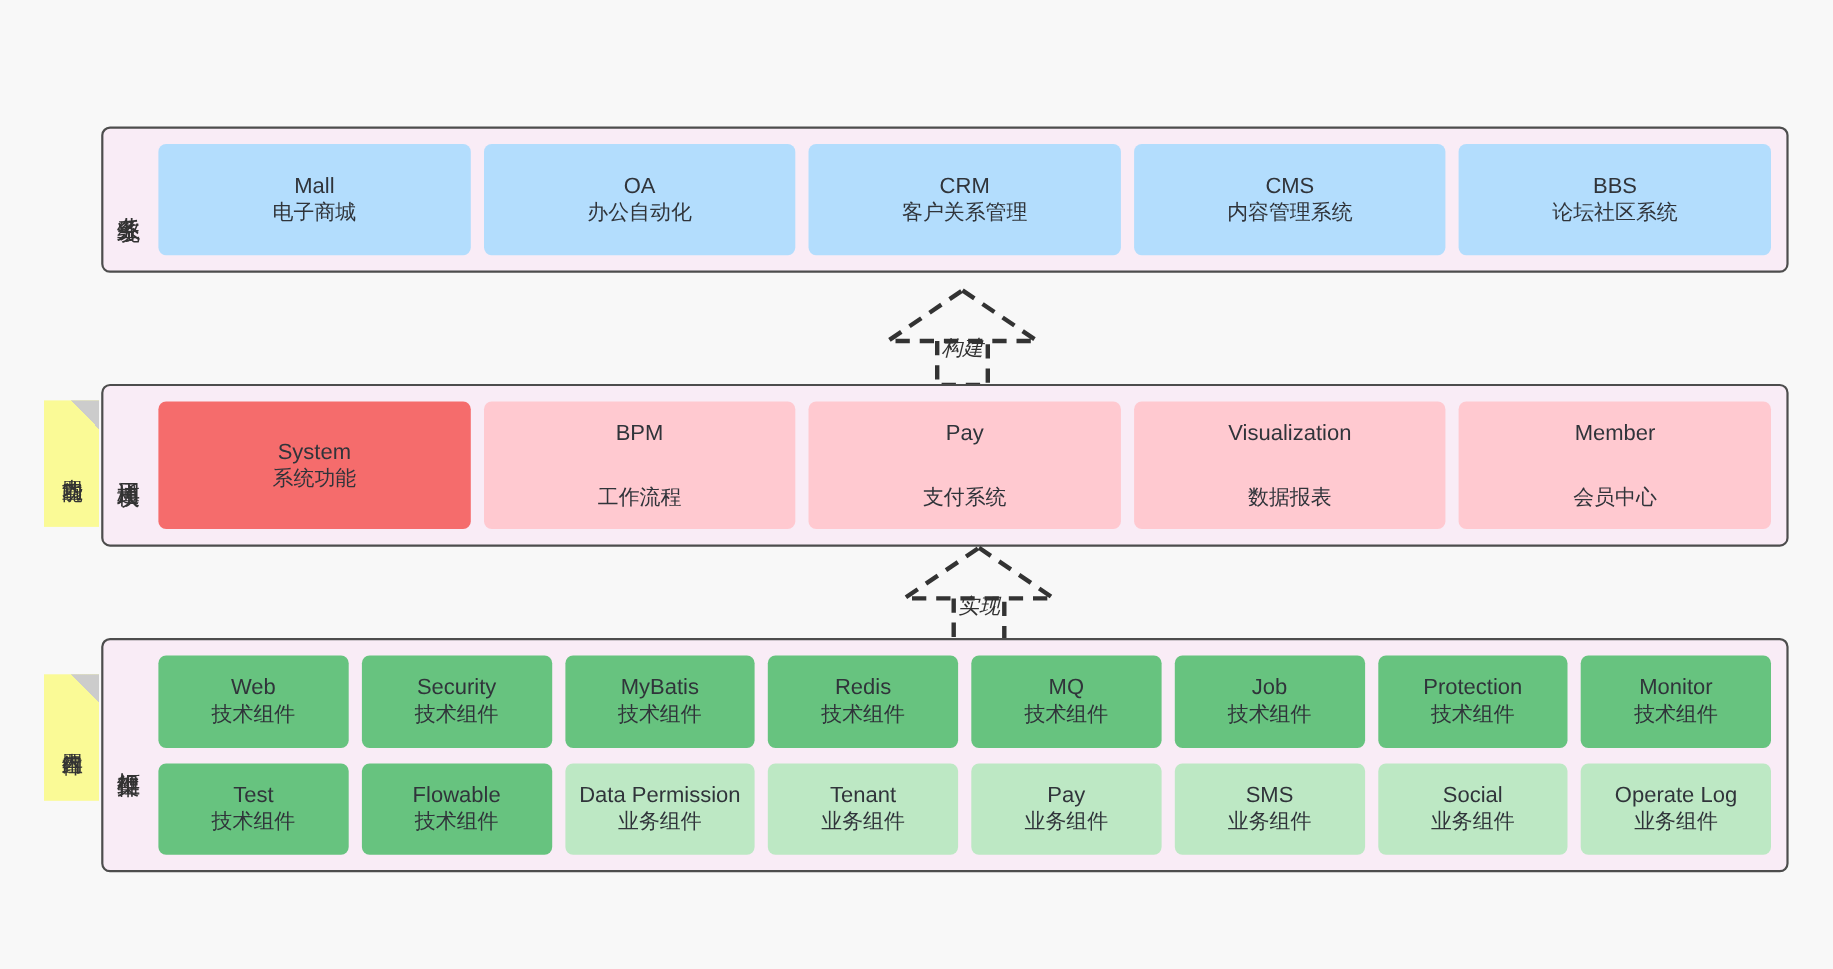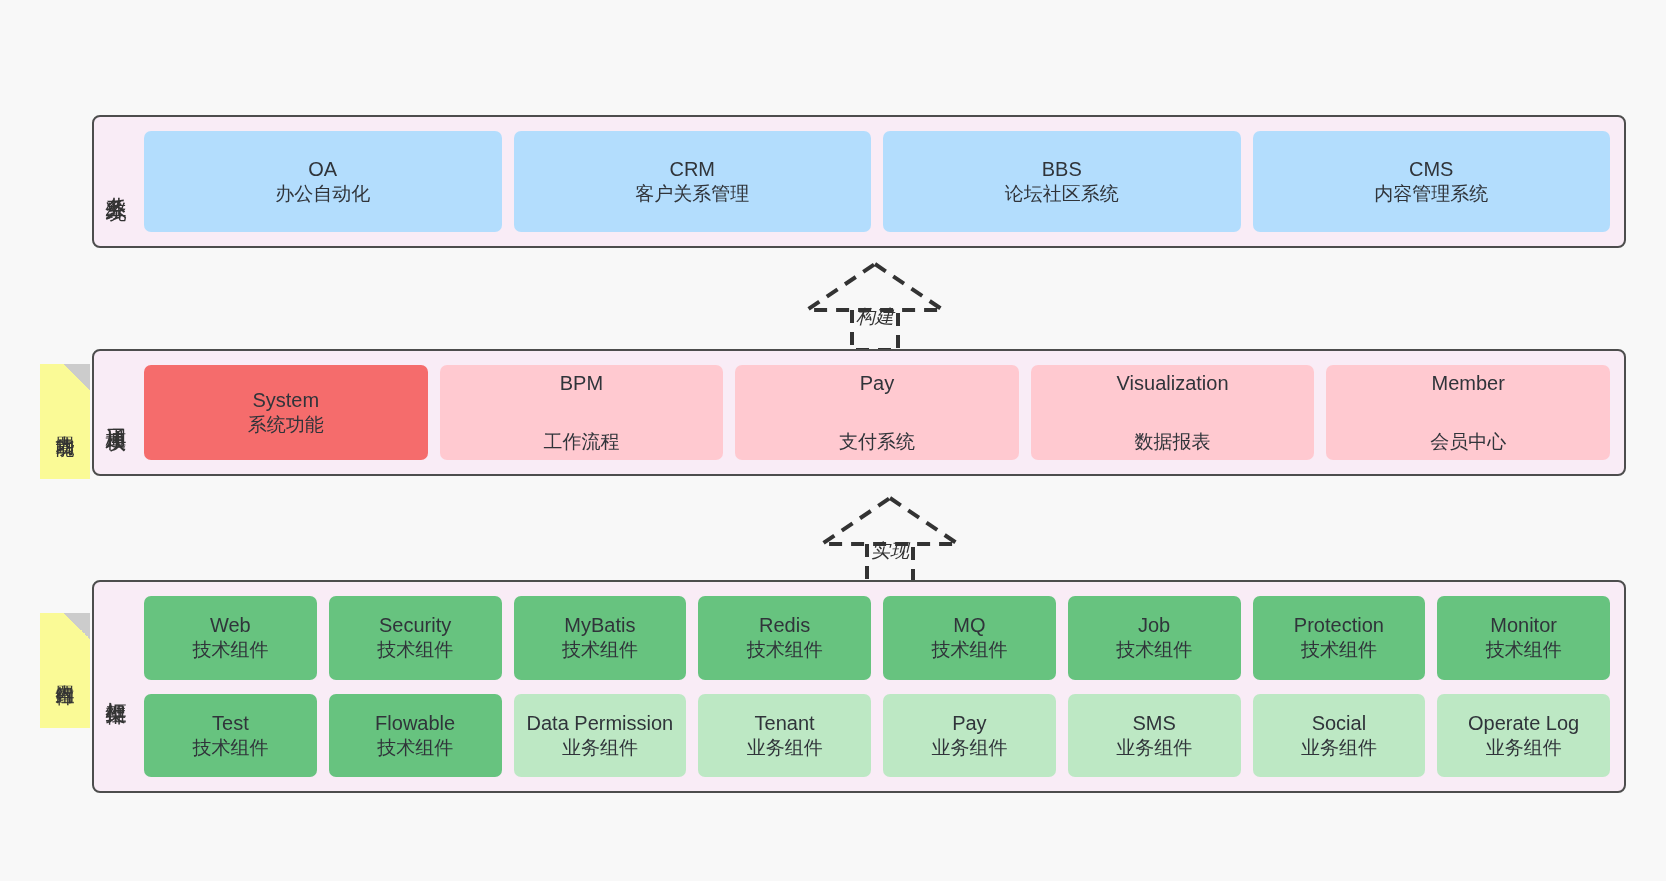--- a/index.html
+++ b/index.html
@@ -120,58 +120,64 @@
   }
 </style>
 </head>
 <body>
 
 <div class="layer" id="layer-0" style="left:92px; top:115px; width:1534px; height:133px;">
   <div class="layer-title">业务系统</div>
   <div class="layer-body">
     <div class="layer-col">
       <div class="card c-blue">
+        <span class="en">Mall</span>
+        <span class="cn">电子商城</span>
+      </div>
+    </div>
+    <div class="layer-col">
+      <div class="card c-blue">
         <span class="en">OA</span>
         <span class="cn">办公自动化</span>
       </div>
     </div>
     <div class="layer-col">
       <div class="card c-blue">
         <span class="en">CRM</span>
         <span class="cn">客户关系管理</span>
       </div>
     </div>
     <div class="layer-col">
       <div class="card c-blue">
+        <span class="en">CMS</span>
+        <span class="cn">内容管理系统</span>
+      </div>
+    </div>
+    <div class="layer-col">
+      <div class="card c-blue">
         <span class="en">BBS</span>
         <span class="cn">论坛社区系统</span>
-      </div>
-    </div>
-    <div class="layer-col">
-      <div class="card c-blue">
-        <span class="en">CMS</span>
-        <span class="cn">内容管理系统</span>
       </div>
     </div>
   </div>
 </div>
 
 <div class="arrow" style="left:795px; top:258px;">
   <svg width="160" height="96" viewBox="0 0 160 96">
     <path d="M 80 6 L 148 52 L 12 52 Z" fill="none" stroke="#333333" stroke-width="4" stroke-dasharray="13,9" stroke-linecap="butt"></path>
     <path d="M 57 52 L 57 92 L 103 92 L 103 52" fill="none" stroke="#333333" stroke-width="4" stroke-dasharray="13,9" stroke-linecap="butt"></path>
   </svg>
   <span class="arrow-label">构建</span>
 </div>
 
 <div class="note" style="left:40px; top:364px; width:50px; height:115px;">
   <span>内置功能</span>
 </div>
 
-<div class="layer" id="layer-1" style="left:92px; top:349px; width:1534px; height:127px;">
+<div class="layer" id="layer-1" style="left:92px; top:349px; width:1534px; height:148px;">
   <div class="layer-title">通用模块</div>
   <div class="layer-body">
     <div class="layer-col">
       <div class="card c-red">
         <span class="en">System</span>
         <span class="cn">系统功能</span>
       </div>
     </div>
     <div class="layer-col">
       <div class="card c-pink">

